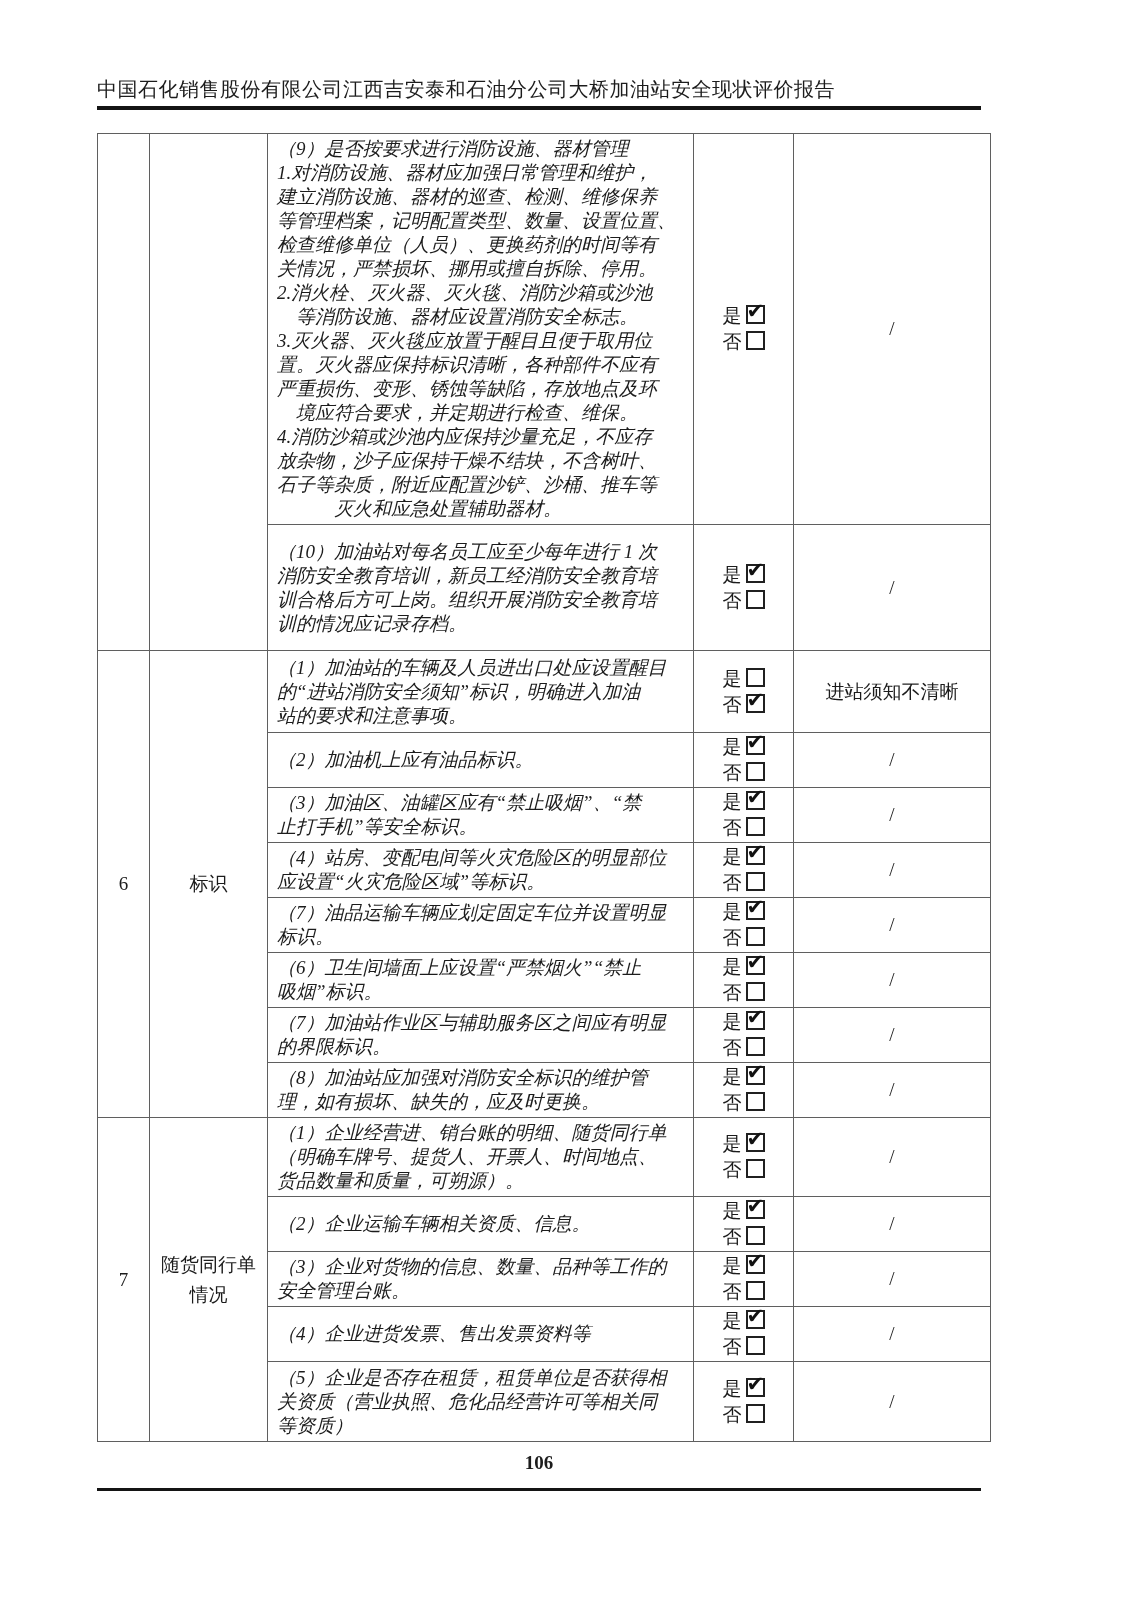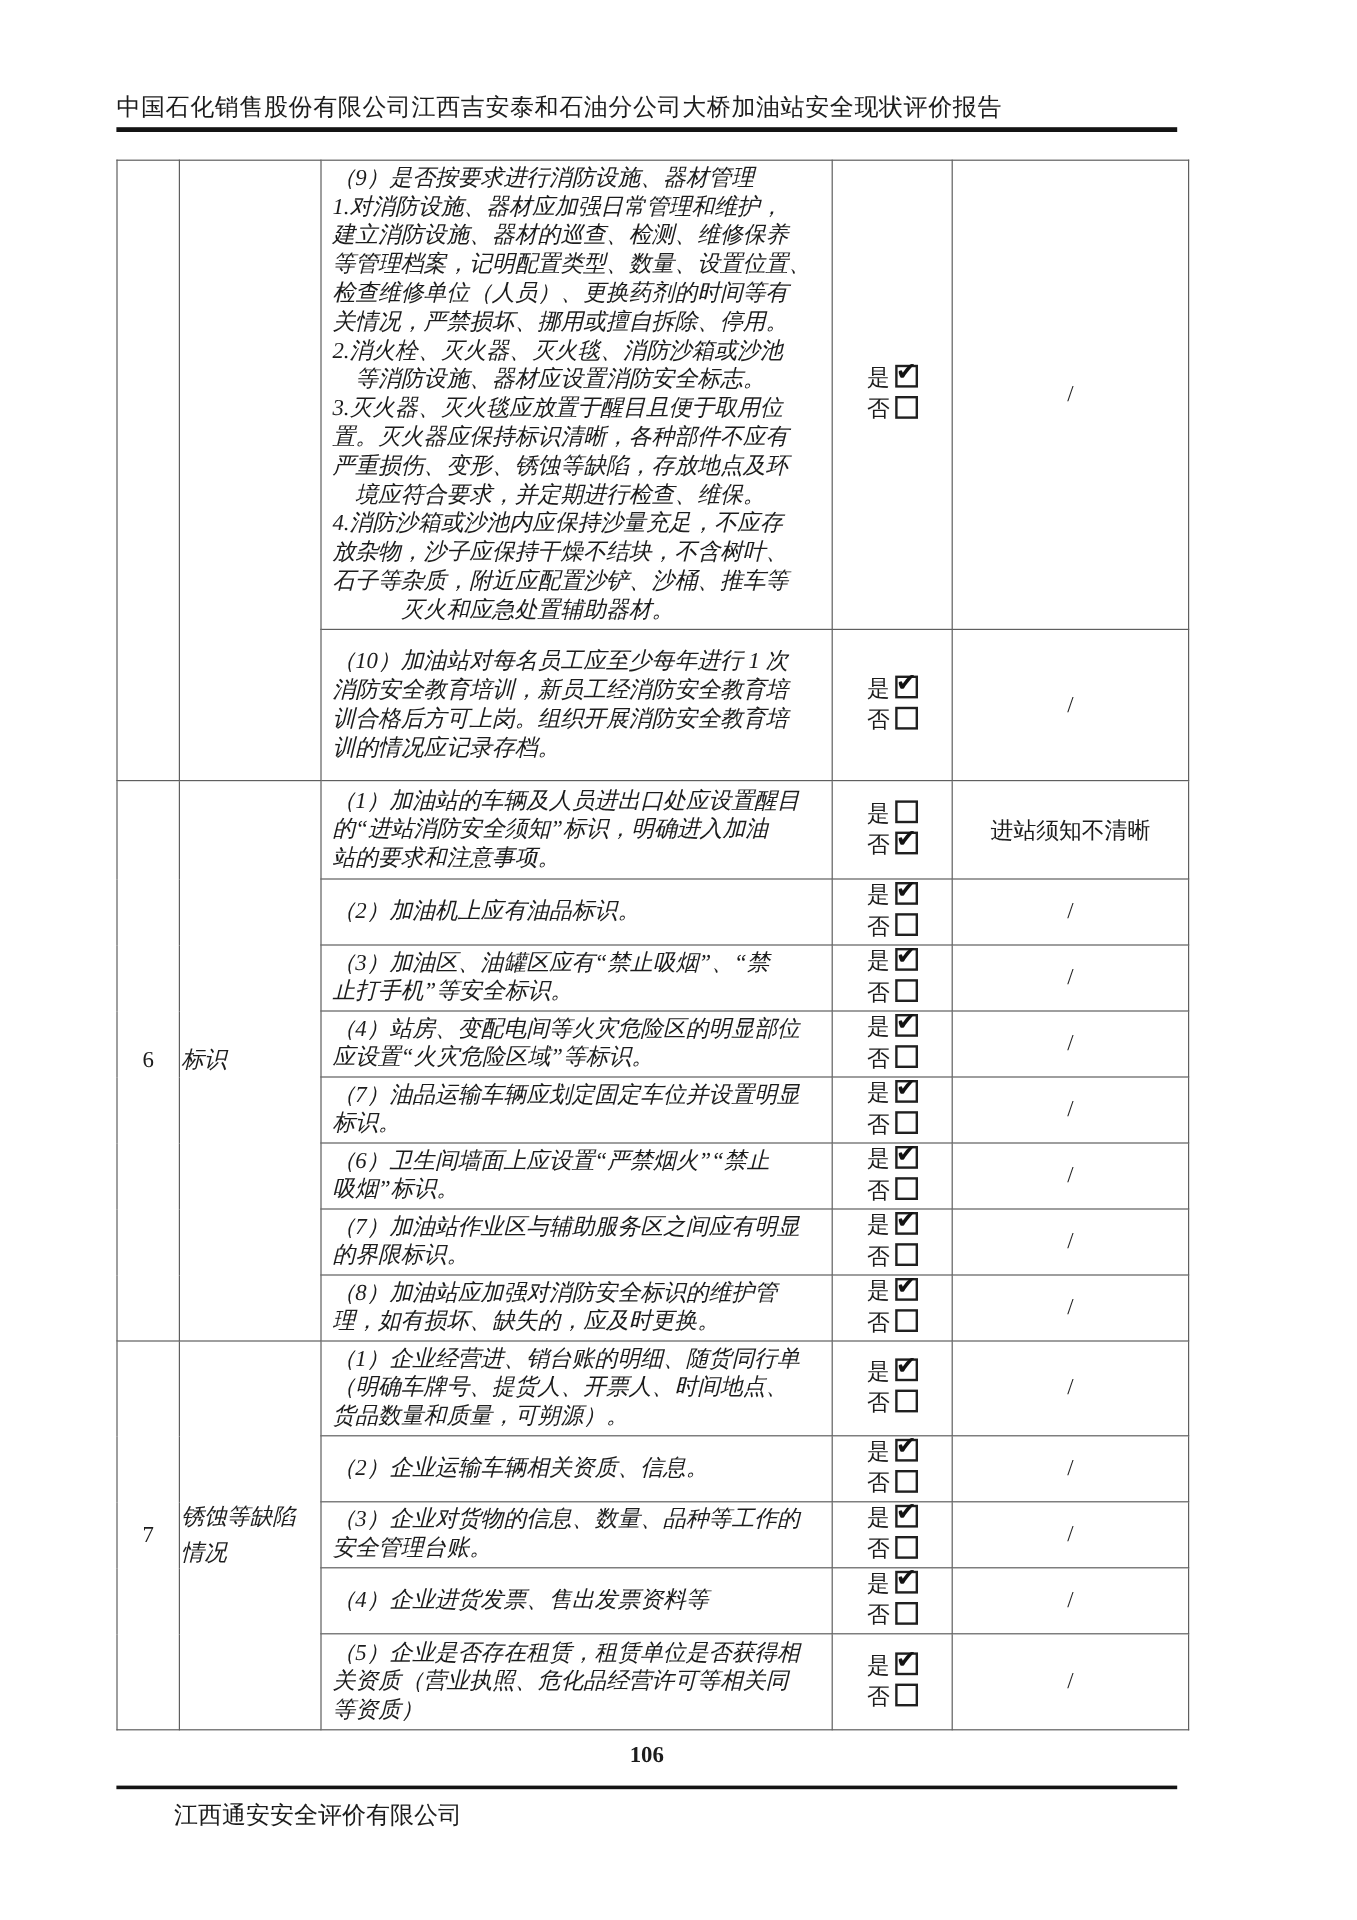--- a/index.html
+++ b/index.html
@@ -20,21 +20,21 @@
     border-collapse:collapse;table-layout:fixed;
     font-size:19px;
   }
   table.checklist td{
     border:1px solid #5f5f5f;
     vertical-align:middle;
     overflow:hidden;
   }
   col.c1{width:52px;} col.c2{width:118px;} col.c3{width:426px;} col.c4{width:100px;} col.c5{width:197px;}
   td.c-num{text-align:center;font-size:19px;}
-  td.c-cat{white-space:pre-wrap;line-height:30px;font-style:italic;}
+  td.c-cat{text-align:center;white-space:pre-wrap;line-height:30px;}
   td.c-item{
     padding:3px 4px 3px 9px;line-height:24px;white-space:pre-wrap;
     text-align:left;
     font-style:italic;
   }
   td.c-yn{text-align:center;}
   td.c-res{text-align:center;}
   .ynl{line-height:26px;white-space:nowrap;}
   .cb{
     display:inline-block;width:15px;height:15px;border:2px solid #202020;
@@ -191,21 +191,21 @@
 理，如有损坏、缺失的，应及时更换。</td>
     <td class="c-yn">
       <div class="ynl"><span>是</span><span class="cb checked"></span></div>
       <div class="ynl"><span>否</span><span class="cb"></span></div>
     </td>
     <td class="c-res">/</td>
   </tr>
 
   <tr style="height:79px">
     <td class="c-num" rowspan="5">7</td>
-    <td class="c-cat" rowspan="5">锈蚀等缺陷
+    <td class="c-cat" rowspan="5">随货同行单
 情况</td>
     <td class="c-item">（1）企业经营进、销台账的明细、随货同行单
 （明确车牌号、提货人、开票人、时间地点、
 货品数量和质量，可朔源）。</td>
     <td class="c-yn">
       <div class="ynl"><span>是</span><span class="cb checked"></span></div>
       <div class="ynl"><span>否</span><span class="cb"></span></div>
     </td>
     <td class="c-res">/</td>
   </tr>
@@ -247,14 +247,13 @@
       <div class="ynl"><span>否</span><span class="cb"></span></div>
     </td>
     <td class="c-res">/</td>
   </tr>
 </tbody>
   </table>
 
 <div class="page-number">106</div>
 <div class="doc-footer-rule"></div>
 <div class="doc-footer">
-  <span class="fl">江西通安安全评价有限公司</span>
 </div>
 
 </body></html>

